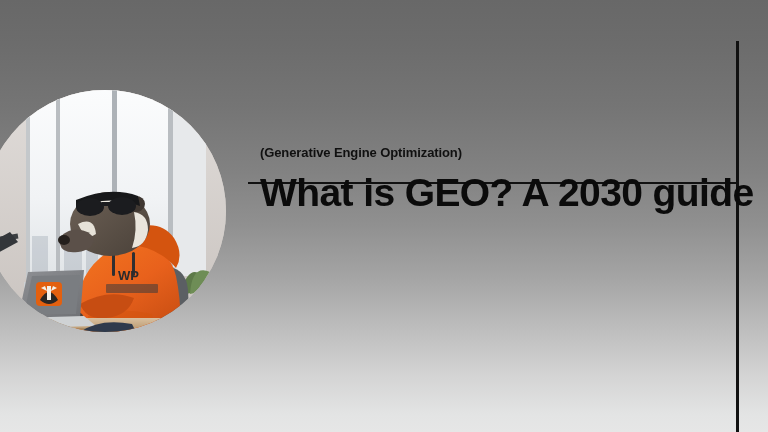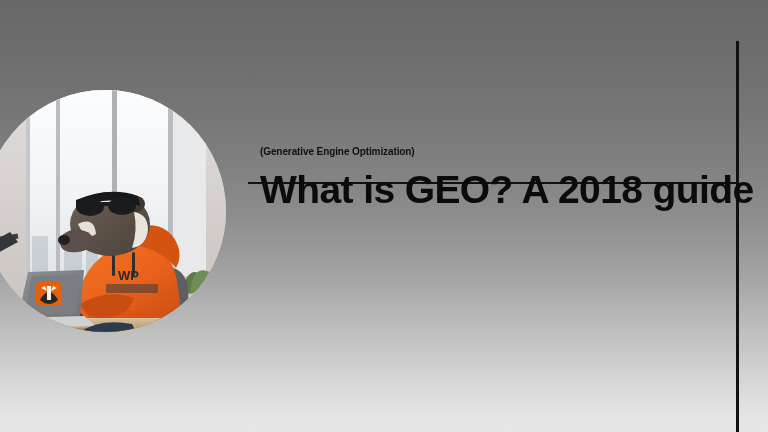--- a/index.html
+++ b/index.html
@@ -58,21 +58,21 @@
   #photo svg { display: block; width: 242px; height: 242px; }
 
   
   #textblock {
     position: absolute;
     left: 260px;
     top: 146px;
     width: 470px;
   }
   #subtitle {
-    font-size: 10px;
+    font-size: 13px;
     font-weight: bold;
     color: #101010;
     letter-spacing: -0.1px;
     line-height: 1.1;
     white-space: nowrap;
   }
   #title {
     margin-top: 12px;
     font-size: 39px;
     font-weight: bold;
@@ -219,16 +219,16 @@
 
       <path d="M96 242 q20 -14 52 -8 l4 8 Z" fill="#2f3a4c"></path>
     </svg>
   </div>
 
   <div id="vrule"></div>
   <div id="hrule"></div>
 
   <div id="textblock">
     <div id="subtitle">(Generative Engine Optimization)</div>
-    <div id="title">What is GEO? A 2018 guide</div>
+    <div id="title">What is GEO? A 2030 guide</div>
   </div>
 
 </div>
 
 </body></html>

